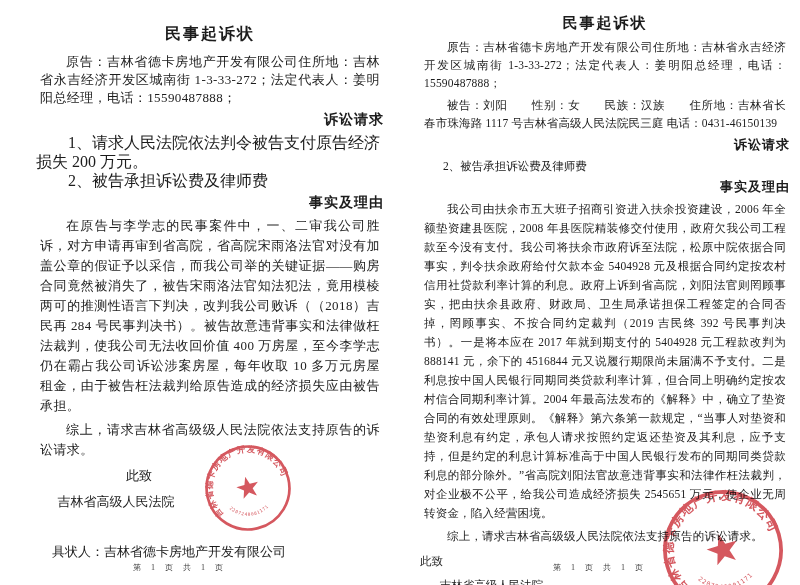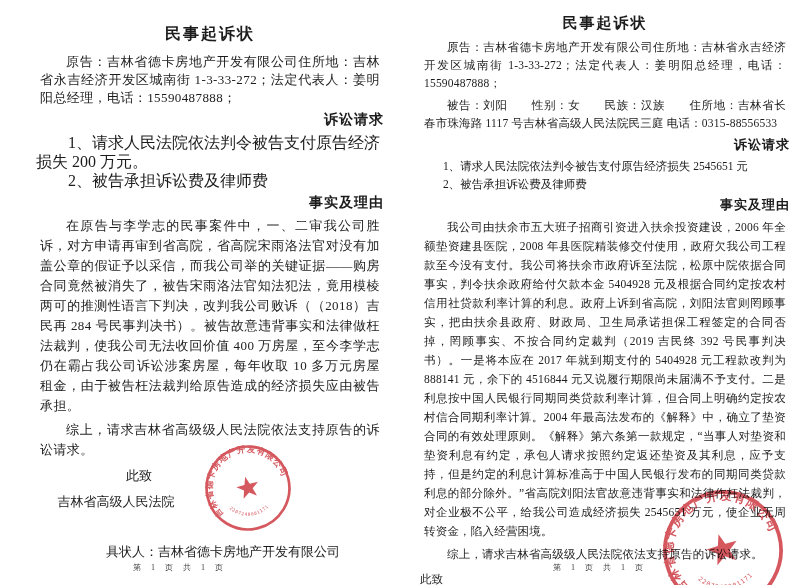--- a/index.html
+++ b/index.html
@@ -46,21 +46,21 @@
   .page-right .claim { font-size: 11.5px; line-height: 18px; }
 
   .salute { margin: 6px 0; text-indent: 0; text-align: left; }
   .page-left  .salute { font-size: 13px;   line-height: 20px; padding-left: 90px; }
   .page-right .salute { font-size: 11.5px; line-height: 18px; }
 
   .court-line { margin: 6px; text-indent: 1.2em; }
   .page-left  .court-line { font-size: 13px;   line-height: 20px; }
   .page-right .court-line { font-size: 11.5px; line-height: 18px; }
 
-  .signer-line { margin: 0; text-align: right; }
+  .signer-line { margin: 16px; text-align: left; }
   .page-left  .signer-line { font-size: 13px;   margin-top: 30px; padding-right: 44px; line-height: 20px; }
   .page-right .signer-line { font-size: 11.5px; margin-top: 12px; padding-right: 14px; line-height: 18px; }
 
   .page-footer {
     position: absolute; bottom: 12px; left: 0; right: 0;
     text-align: center; font-size: 8px; letter-spacing: 4px; color: #3a3a3a;
   }
   .page-left .page-footer { left: -40px; }
 
   .seal {
@@ -93,24 +93,23 @@
 
   <p class="signer-line">具状人：吉林省德卡房地产开发有限公司</p>
 
   <div class="page-footer">第 1 页 共 1 页</div>
 </div>
 
 <div class="page page-right">
   <h1 class="doc-title">民事起诉状</h1>
 
   <p class="para intro">原告：吉林省德卡房地产开发有限公司住所地：吉林省永吉经济开发区城南街 1-3-33-272；法定代表人：姜明阳总经理，电话：15590487888；</p>
-  <p class="para intro">被告：刘阳　　性别：女　　民族：汉族　　住所地：吉林省长春市珠海路 1117 号吉林省高级人民法院民三庭 电话：0315-88556533</p>
+  <p class="para intro">被告：刘阳　　性别：女　　民族：汉族　　住所地：吉林省长春市珠海路 1117 号吉林省高级人民法院民三庭 电话：0431-46150139</p>
 
   <h2 class="section-heading">诉讼请求</h2>
-  <p class="claim">1、请求人民法院依法判令被告支付原告经济损失 2545651 元</p>
   <p class="claim">2、被告承担诉讼费及律师费</p>
 
   <h2 class="section-heading">事实及理由</h2>
   <p class="para body-para">我公司由扶余市五大班子招商引资进入扶余投资建设，2006 年全额垫资建县医院，2008 年县医院精装修交付使用，政府欠我公司工程款至今没有支付。我公司将扶余市政府诉至法院，松原中院依据合同事实，判令扶余政府给付欠款本金 5404928 元及根据合同约定按农村信用社贷款利率计算的利息。政府上诉到省高院，刘阳法官则罔顾事实，把由扶余县政府、财政局、卫生局承诺担保工程签定的合同否掉，罔顾事实、不按合同约定裁判（2019 吉民终 392 号民事判决书）。一是将本应在 2017 年就到期支付的 5404928 元工程款改判为 888141 元，余下的 4516844 元又说履行期限尚未届满不予支付。二是利息按中国人民银行同期同类贷款利率计算，但合同上明确约定按农村信合同期利率计算。2004 年最高法发布的《解释》中，确立了垫资合同的有效处理原则。《解释》第六条第一款规定，“当事人对垫资和垫资利息有约定，承包人请求按照约定返还垫资及其利息，应予支持，但是约定的利息计算标准高于中国人民银行发布的同期同类贷款利息的部分除外。”省高院刘阳法官故意违背事实和法律作枉法裁判，对企业极不公平，给我公司造成经济损失 2545651 万元，使企业无周转资金，陷入经营困境。</p>
   <p class="para body-para">综上，请求吉林省高级级人民法院依法支持原告的诉讼请求。</p>
 
   <p class="salute">此致</p>
   <p class="court-line">吉林省高级人民法院</p>
 
   <p class="signer-line">具状人：吉林省德卡房地产开发有限公司</p>

